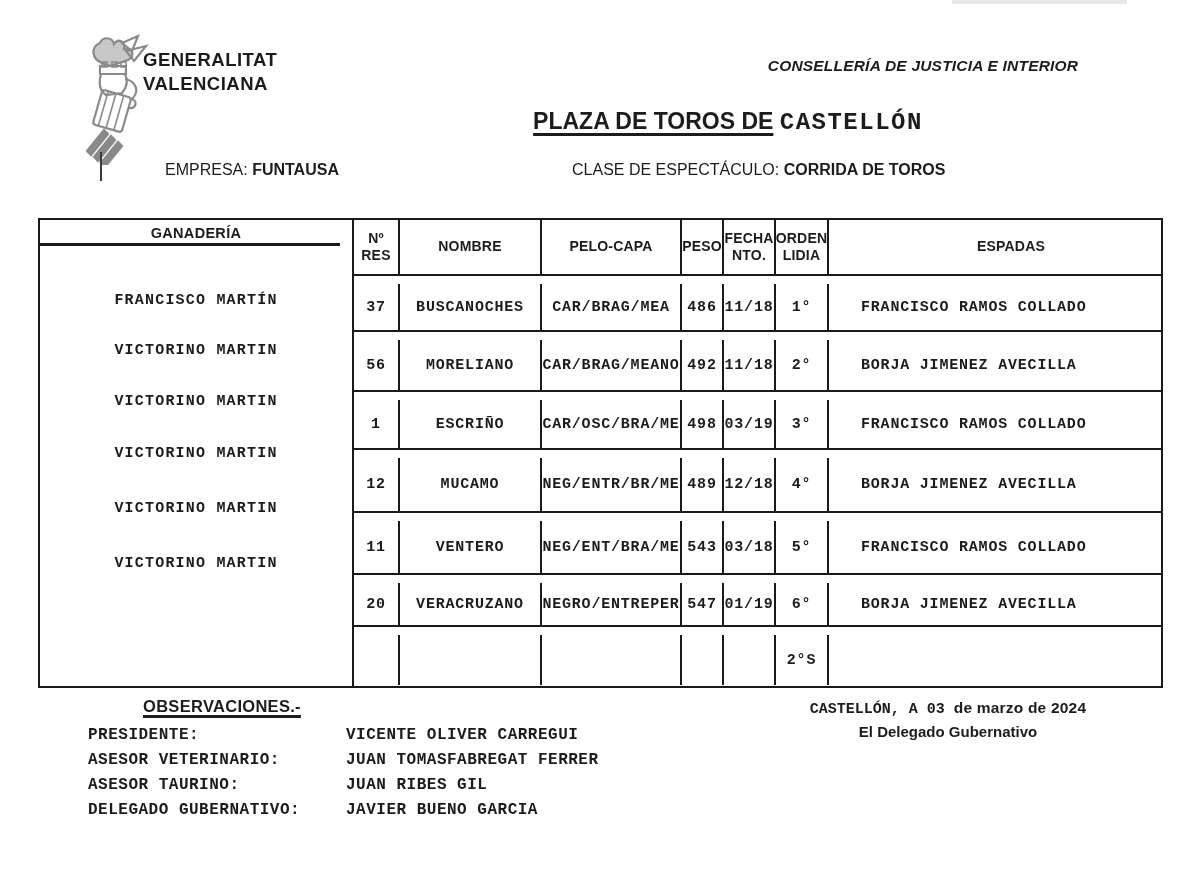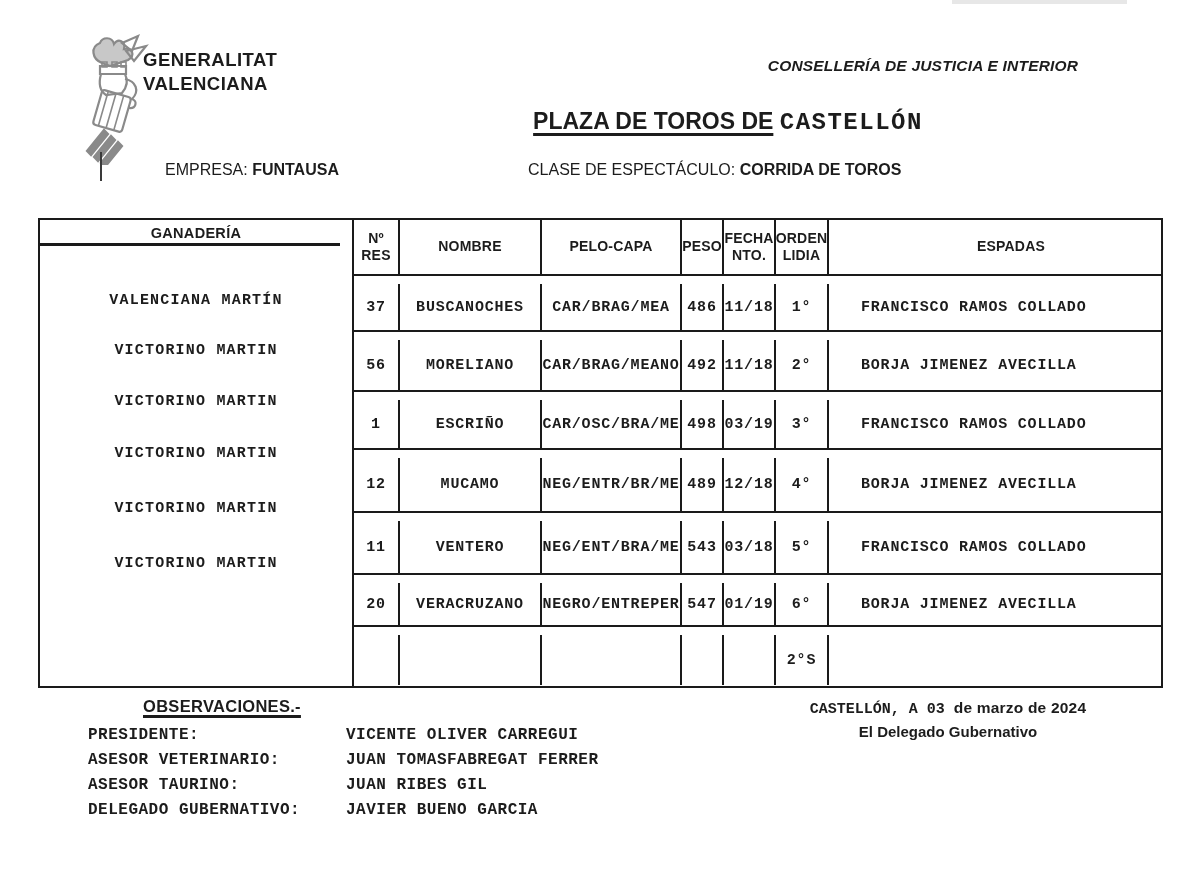--- a/index.html
+++ b/index.html
@@ -103,33 +103,33 @@
 
 <div class="abs doc-title">
   <span class="u">PLAZA DE TOROS DE</span>
   <span class="mono-part">CASTELLÓN</span>
 </div>
 
 <div class="abs meta-line" style="left:165px;">
   <span>EMPRESA:</span>
   <b> </b><b>FUNTAUSA</b>
 </div>
-<div class="abs meta-line" style="left:528px;">
+<div class="abs meta-line" style="left:572px;">
   <span>CLASE DE ESPECTÁCULO:</span>
   <b> </b><b>CORRIDA DE TOROS</b>
 </div>
 
 <div class="abs btable">
   <div class="gcol">
     <div class="grow head">
       <div class="ghead-label">GANADERÍA</div>
       <div class="gunder"></div>
     </div>
     <div class="grow">
-        <span class="gname">VALENCIANA MARTÍN</span>
+        <span class="gname">FRANCISCO MARTÍN</span>
       </div>
     <div class="grow">
         <span class="gname">VICTORINO MARTIN</span>
       </div>
     <div class="grow">
         <span class="gname">VICTORINO MARTIN</span>
       </div>
     <div class="grow">
         <span class="gname">VICTORINO MARTIN</span>
       </div>

